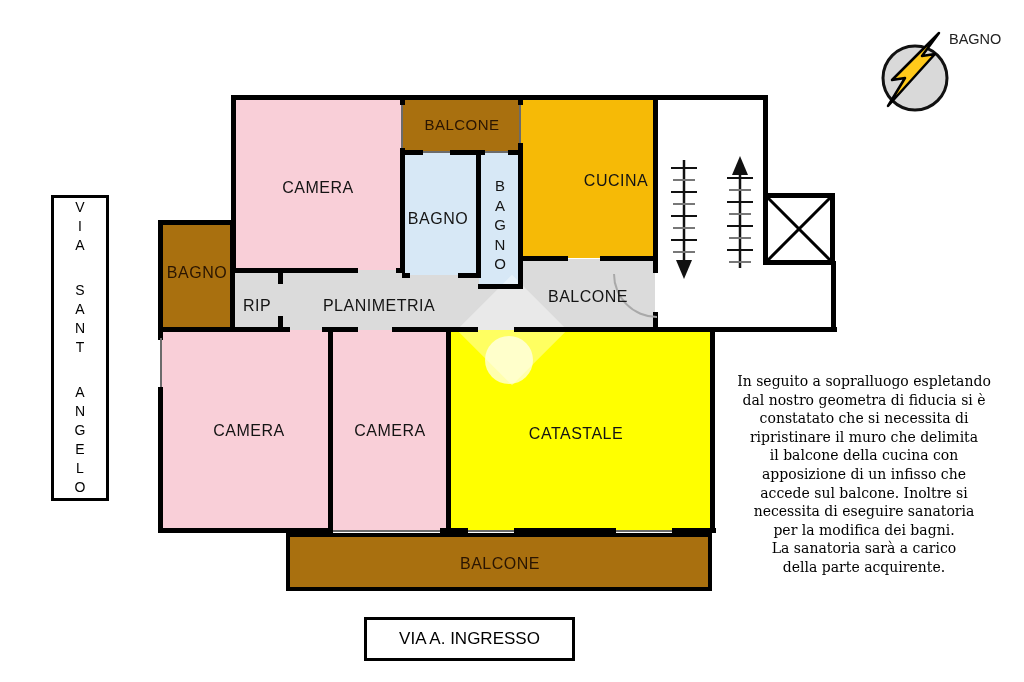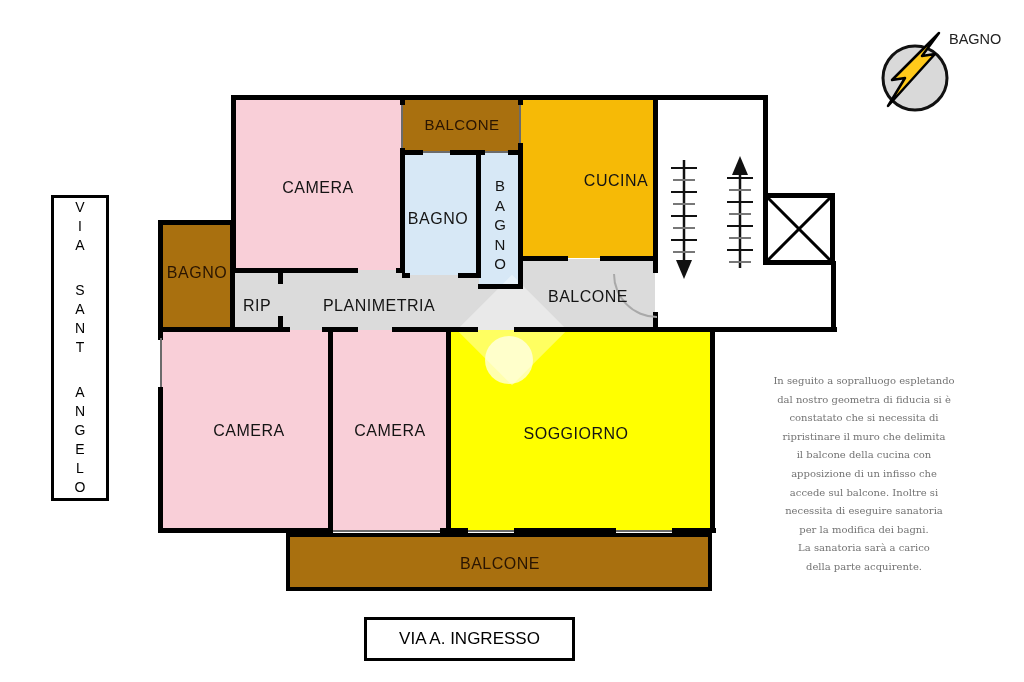--- a/index.html
+++ b/index.html
@@ -13,21 +13,21 @@
           letter-spacing:.5px;white-space:nowrap;}
   .rlabel.on-brown{color:#2a1502;}
   .vtext{writing-mode:vertical-rl;text-orientation:upright;white-space:normal;}
   .box{position:absolute;background:#fff;border:3px solid #000;display:flex;
        align-items:center;justify-content:center;}
   .title-box{left:362px;top:24px;width:278px;height:31px;font-size:18px;letter-spacing:.5px;}
   .street-bottom{left:364px;top:617px;width:205px;height:38px;font-size:17px;}
   .street-left{left:51px;top:195px;width:52px;height:300px;}
   .street-left span{font-size:14px;letter-spacing:3px;word-spacing:7px;line-height:1;}
   .note{position:absolute;left:708px;top:372px;width:312px;text-align:center;
-        font-family:"DejaVu Serif",serif;font-size:10px;line-height:18.6px;color:#737373;
+        font-family:"DejaVu Serif",serif;font-size:14px;line-height:18.6px;color:#000000;
         white-space:pre-line;}
   .elevator{position:absolute;left:763px;top:193px;width:72px;height:72px;
             border:5px solid #000;box-sizing:border-box;background:#fff;}
   .door-arc{position:absolute;left:613px;top:274px;width:42px;height:42px;
             border-left:2px solid #a9a9a9;border-bottom:2px solid #a9a9a9;
             border-bottom-left-radius:100%;}
   .wm-diamond{position:absolute;left:473px;top:291px;width:78px;height:78px;
               background:rgba(255,255,255,.38);transform:rotate(45deg);}
   .wm-circle{position:absolute;left:485px;top:336px;width:48px;height:48px;border-radius:50%;
              background:rgba(255,255,248,.7);}
@@ -146,21 +146,21 @@
   <div class="rlabel on-brown" style="left:462px;top:124px;font-size:15px;">BALCONE</div>
   <div class="rlabel" style="left:438px;top:219px;">BAGNO</div>
   <div class="rlabel vtext" style="left:500px;top:226px;font-size:15px;letter-spacing:2.5px;">BAGNO</div>
   <div class="rlabel" style="left:588px;top:181px;margin-left:28px;">CUCINA</div>
   <div class="rlabel on-brown" style="left:197px;top:273px;">BAGNO</div>
   <div class="rlabel" style="left:257px;top:306px;">RIP</div>
   <div class="rlabel" style="left:379px;top:306px;">PLANIMETRIA</div>
   <div class="rlabel" style="left:588px;top:297px;">BALCONE</div>
   <div class="rlabel" style="left:249px;top:431px;">CAMERA</div>
   <div class="rlabel" style="left:390px;top:431px;">CAMERA</div>
-  <div class="rlabel" style="left:576px;top:434px;">SOGGIORNO</div>
+  <div class="rlabel" style="left:576px;top:434px;">CATASTALE</div>
   <div class="rlabel on-brown" style="left:500px;top:564px;">BALCONE</div>
 
   <div class="note">In seguito a sopralluogo espletando
 dal nostro geometra di fiducia si è
 constatato che si necessita di
 ripristinare il muro che delimita
 il balcone della cucina con
 apposizione di un infisso che
 accede sul balcone. Inoltre si
 necessita di eseguire sanatoria

